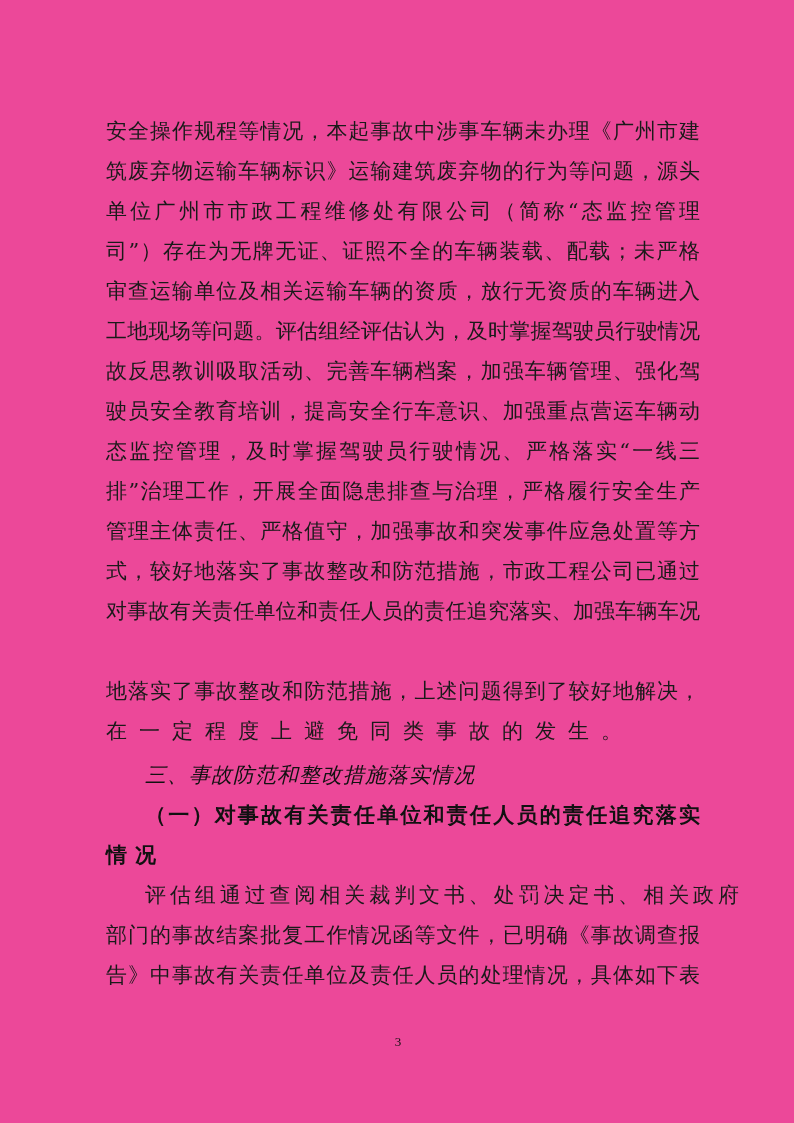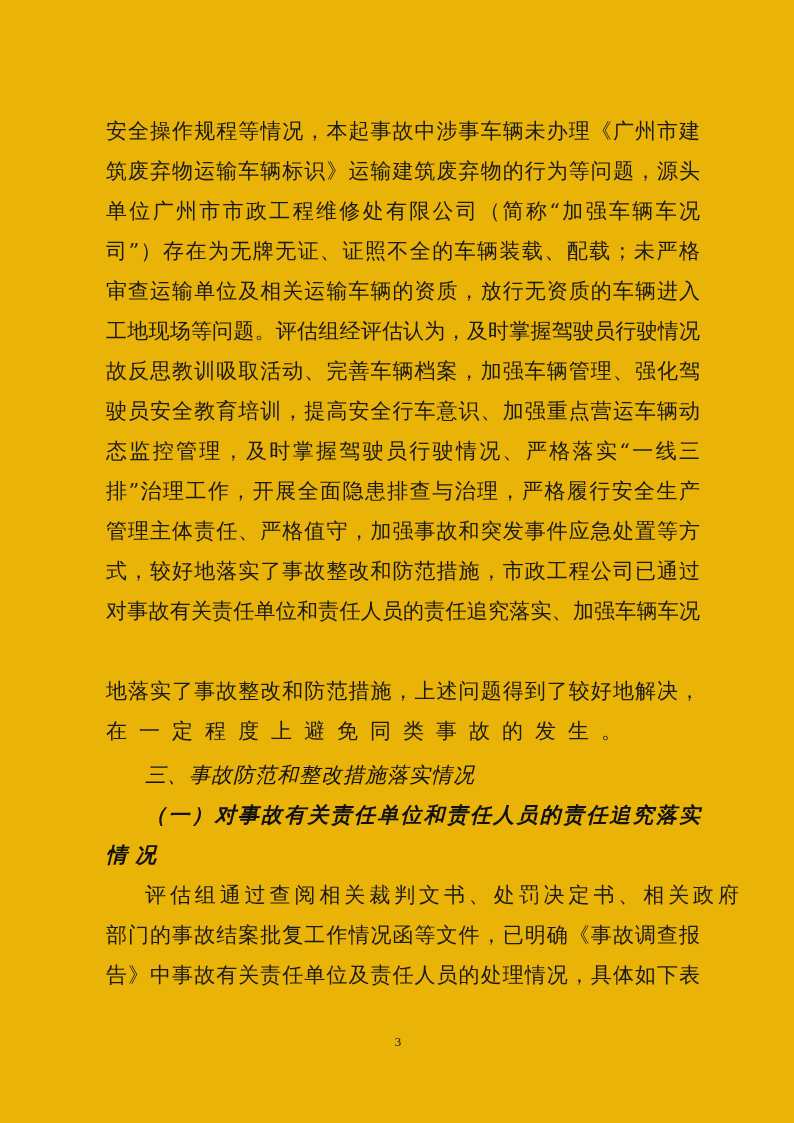--- a/index.html
+++ b/index.html
@@ -1,49 +1,49 @@
 <!DOCTYPE html>
 <html><head>
 <meta charset="utf-8">
 <style>
   html, body { margin: 0; padding: 0; background: #ffffff; }
   body { width: 794px; height: 1123px; position: relative; overflow: hidden;
          font-family: "DejaVu Serif", "Liberation Serif", serif; color: #111111; }
-  .page { position: absolute; left: 0; top: 0; width: 794px; height: 1123px; background: #eab308; }
+  .page { position: absolute; left: 0; top: 0; width: 794px; height: 1123px; background: #ec4899; }
   .line {
     position: absolute; left: 106px; width: 600px; height: 30px;
     font-size: 21px; line-height: 30px; white-space: nowrap;
     letter-spacing: 12px; color: #1a1a1a;
   }
   .line.justify { text-align: justify; text-align-last: justify; letter-spacing: 0; width: 594px; }
   .heading {
     position: absolute; left: 145px; height: 30px; font-size: 21px; line-height: 30px;
     white-space: nowrap; font-family: "DejaVu Sans", "Liberation Sans", sans-serif;
     letter-spacing: 1px; color: #111111; font-style: italic;
   }
   .subheading {
     position: absolute; height: 30px; font-size: 21px; line-height: 30px; white-space: nowrap;
-    font-weight: bold; color: #111111; font-style: italic;
+    font-weight: bold; color: #111111;
   }
   .subheading.first { left: 145px; width: 555px; text-align: justify; text-align-last: justify; }
   .subheading.cont { left: 106px; letter-spacing: 8px; }
   .indent { left: 145px; width: 555px; }
   .page-number {
     position: absolute; left: 392px; top: 1034px; width: 12px; text-align: center;
     font-size: 13px; line-height: 16px; font-family: "Liberation Serif", serif; color: #111111;
   }
 </style>
 </head>
 <body>
 
 <div class="page">
 
   <div class="line justify" style="top:116px">安全操作规程等情况，本起事故中涉事车辆未办理《广州市建</div>
   <div class="line justify" style="top:156px">筑废弃物运输车辆标识》运输建筑废弃物的行为等问题，源头</div>
-  <div class="line justify" style="top:196px">单位广州市市政工程维修处有限公司（简称“加强车辆车况</div>
+  <div class="line justify" style="top:196px">单位广州市市政工程维修处有限公司（简称“态监控管理</div>
   <div class="line justify" style="top:236px">司”）存在为无牌无证、证照不全的车辆装载、配载；未严格</div>
   <div class="line justify" style="top:276px">审查运输单位及相关运输车辆的资质，放行无资质的车辆进入</div>
   <div class="line justify" style="top:316px">工地现场等问题。评估组经评估认为，及时掌握驾驶员行驶情况</div>
   <div class="line justify" style="top:356px">故反思教训吸取活动、完善车辆档案，加强车辆管理、强化驾</div>
   <div class="line justify" style="top:396px">驶员安全教育培训，提高安全行车意识、加强重点营运车辆动</div>
   <div class="line justify" style="top:436px">态监控管理，及时掌握驾驶员行驶情况、严格落实“一线三</div>
   <div class="line justify" style="top:476px">排”治理工作，开展全面隐患排查与治理，严格履行安全生产</div>
   <div class="line justify" style="top:516px">管理主体责任、严格值守，加强事故和突发事件应急处置等方</div>
   <div class="line justify" style="top:556px">式，较好地落实了事故整改和防范措施，市政工程公司已通过</div>
   <div class="line justify" style="top:596px">对事故有关责任单位和责任人员的责任追究落实、加强车辆车况</div>

